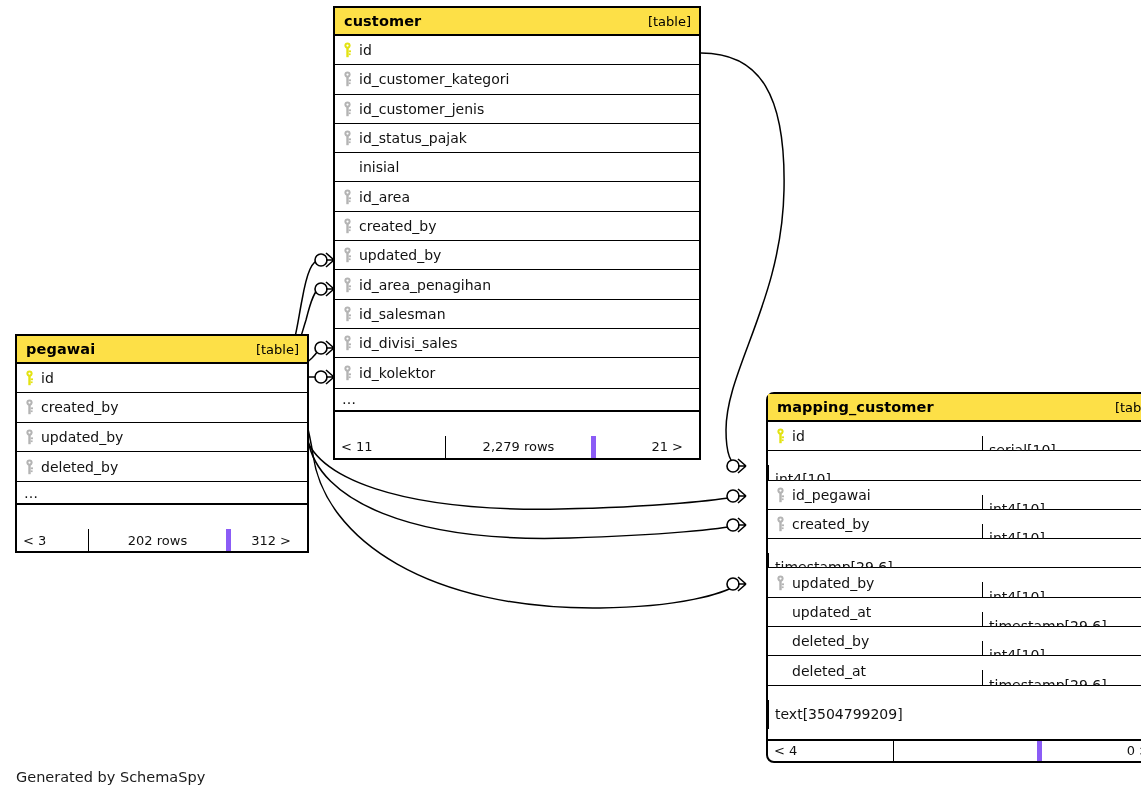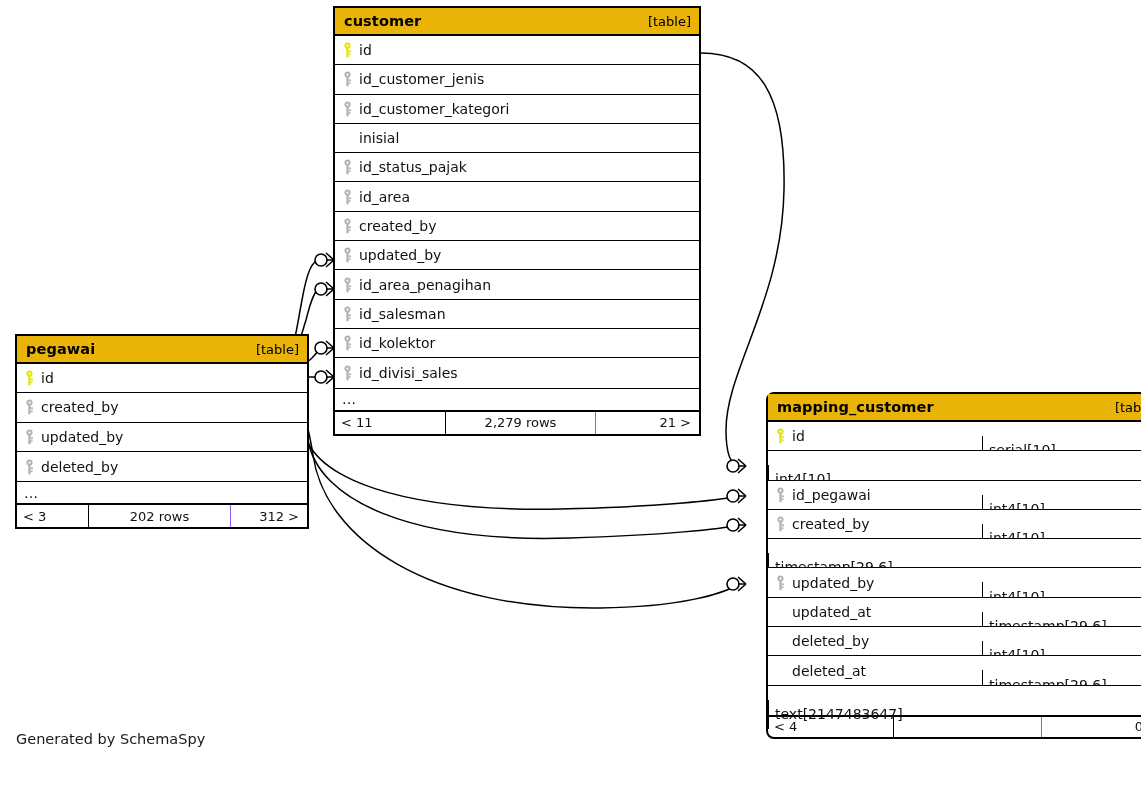--- a/index.html
+++ b/index.html
@@ -37,21 +37,21 @@
     position: absolute;
     box-sizing: border-box;
     background: #ffffff;
     border: 2px solid #000000;
     z-index: 2;
   }
 
   .tbl-header {
     box-sizing: border-box;
     height: 28px;
-    background: #eab308;
+    background: #fde047;
     border-bottom: 2px solid #000000;
     display: flex;
     align-items: center;
     justify-content: space-between;
     padding: 0 8px 0 9px;
   }
   .tbl-name {
     font-size: 14.5px;
     font-weight: bold;
     color: #000000;
@@ -133,31 +133,32 @@
   }
 
   
   .tbl-footer {
     box-sizing: border-box;
     height: 22px;
     display: flex;
     align-items: stretch;
     font-size: 13px;
     color: #111111;
+    margin-top: 24px;
   }
   .foot-cell {
     box-sizing: border-box;
     display: flex;
     align-items: center;
     height: 100%;
     white-space: nowrap;
   }
   .foot-left  { justify-content: flex-start; padding-left: 6px; }
-  .foot-mid   { justify-content: center; border-left: 1px solid #000; border-right: 1px solid #8b5cf6; }
-  .foot-right { justify-content: flex-end; padding-right: 8px; }
+  .foot-mid   { justify-content: center; border-left: 1px solid #000; border-right: 5px solid #8b5cf6; }
+  .foot-right { justify-content: flex-end; padding-right: 16px; }
 
   
   #tbl-customer         { left: 333px; top: 6px;   width: 368px; }
   #tbl-pegawai          { left: 15px;  top: 334px; width: 294px; }
   #tbl-mapping-customer { left: 766px; top: 392px; width: 402px; border-radius: 8px; }
 
   #tbl-mapping-customer .cell-name { flex: 0 0 214px; }
   #tbl-mapping-customer .cell-type { flex: 1 1 auto; }
 
   
@@ -170,21 +171,21 @@
   #tbl-pegawai .foot-right { flex: 0 0 76px; }
 
   #tbl-mapping-customer .foot-left  { flex: 0 0 125px; }
   #tbl-mapping-customer .foot-mid   { flex: 1 1 auto; }
   #tbl-mapping-customer .foot-right { flex: 0 0 124px; }
 
   
   #page-footer {
     position: absolute;
     left: 16px;
-    top: 731px;
+    top: 769px;
     font-size: 14.5px;
     color: #1a1a1a;
     z-index: 3;
   }
 </style>
 </head>
 <body>
 
 <div id="canvas">
 
@@ -247,62 +248,62 @@
         </div>
         <div class="row">
           <div class="cell-name">
             <svg class="key-icon" viewBox="0 0 11 16">
               <circle cx="5.5" cy="3.6" r="3.1" fill="#b4b4b4"></circle>
               <circle cx="5.5" cy="3.6" r="1.1" fill="#ffffff"></circle>
               <rect x="4.3" y="5.8" width="2.4" height="9.4" fill="#b4b4b4"></rect>
               <rect x="6.7" y="8.4" width="2.3" height="1.8" fill="#b4b4b4"></rect>
               <rect x="6.7" y="11.4" width="1.9" height="1.7" fill="#b4b4b4"></rect>
             </svg>
+            <span class="col-label">id_customer_kategori</span>
+          </div>
+        </div>
+        <div class="row">
+          <div class="cell-name">
+            <svg class="key-icon" viewBox="0 0 11 16">
+              <circle cx="5.5" cy="3.6" r="3.1" fill="#b4b4b4"></circle>
+              <circle cx="5.5" cy="3.6" r="1.1" fill="#ffffff"></circle>
+              <rect x="4.3" y="5.8" width="2.4" height="9.4" fill="#b4b4b4"></rect>
+              <rect x="6.7" y="8.4" width="2.3" height="1.8" fill="#b4b4b4"></rect>
+              <rect x="6.7" y="11.4" width="1.9" height="1.7" fill="#b4b4b4"></rect>
+            </svg>
             <span class="col-label">id_customer_jenis</span>
           </div>
         </div>
         <div class="row">
           <div class="cell-name">
             <svg class="key-icon" viewBox="0 0 11 16">
               <circle cx="5.5" cy="3.6" r="3.1" fill="#b4b4b4"></circle>
               <circle cx="5.5" cy="3.6" r="1.1" fill="#ffffff"></circle>
               <rect x="4.3" y="5.8" width="2.4" height="9.4" fill="#b4b4b4"></rect>
               <rect x="6.7" y="8.4" width="2.3" height="1.8" fill="#b4b4b4"></rect>
               <rect x="6.7" y="11.4" width="1.9" height="1.7" fill="#b4b4b4"></rect>
             </svg>
-            <span class="col-label">id_customer_kategori</span>
+            <span class="col-label">id_status_pajak</span>
           </div>
         </div>
         <div class="row">
           <div class="cell-name">
             <span class="key-slot"></span>
             <span class="col-label">inisial</span>
           </div>
         </div>
         <div class="row">
           <div class="cell-name">
             <svg class="key-icon" viewBox="0 0 11 16">
               <circle cx="5.5" cy="3.6" r="3.1" fill="#b4b4b4"></circle>
               <circle cx="5.5" cy="3.6" r="1.1" fill="#ffffff"></circle>
               <rect x="4.3" y="5.8" width="2.4" height="9.4" fill="#b4b4b4"></rect>
               <rect x="6.7" y="8.4" width="2.3" height="1.8" fill="#b4b4b4"></rect>
               <rect x="6.7" y="11.4" width="1.9" height="1.7" fill="#b4b4b4"></rect>
             </svg>
-            <span class="col-label">id_status_pajak</span>
-          </div>
-        </div>
-        <div class="row">
-          <div class="cell-name">
-            <svg class="key-icon" viewBox="0 0 11 16">
-              <circle cx="5.5" cy="3.6" r="3.1" fill="#b4b4b4"></circle>
-              <circle cx="5.5" cy="3.6" r="1.1" fill="#ffffff"></circle>
-              <rect x="4.3" y="5.8" width="2.4" height="9.4" fill="#b4b4b4"></rect>
-              <rect x="6.7" y="8.4" width="2.3" height="1.8" fill="#b4b4b4"></rect>
-              <rect x="6.7" y="11.4" width="1.9" height="1.7" fill="#b4b4b4"></rect>
-            </svg>
             <span class="col-label">id_area</span>
           </div>
         </div>
         <div class="row">
           <div class="cell-name">
             <svg class="key-icon" viewBox="0 0 11 16">
               <circle cx="5.5" cy="3.6" r="3.1" fill="#b4b4b4"></circle>
               <circle cx="5.5" cy="3.6" r="1.1" fill="#ffffff"></circle>
               <rect x="4.3" y="5.8" width="2.4" height="9.4" fill="#b4b4b4"></rect>
               <rect x="6.7" y="8.4" width="2.3" height="1.8" fill="#b4b4b4"></rect>
@@ -349,33 +350,33 @@
         </div>
         <div class="row">
           <div class="cell-name">
             <svg class="key-icon" viewBox="0 0 11 16">
               <circle cx="5.5" cy="3.6" r="3.1" fill="#b4b4b4"></circle>
               <circle cx="5.5" cy="3.6" r="1.1" fill="#ffffff"></circle>
               <rect x="4.3" y="5.8" width="2.4" height="9.4" fill="#b4b4b4"></rect>
               <rect x="6.7" y="8.4" width="2.3" height="1.8" fill="#b4b4b4"></rect>
               <rect x="6.7" y="11.4" width="1.9" height="1.7" fill="#b4b4b4"></rect>
             </svg>
+            <span class="col-label">id_divisi_sales</span>
+          </div>
+        </div>
+        <div class="row">
+          <div class="cell-name">
+            <svg class="key-icon" viewBox="0 0 11 16">
+              <circle cx="5.5" cy="3.6" r="3.1" fill="#b4b4b4"></circle>
+              <circle cx="5.5" cy="3.6" r="1.1" fill="#ffffff"></circle>
+              <rect x="4.3" y="5.8" width="2.4" height="9.4" fill="#b4b4b4"></rect>
+              <rect x="6.7" y="8.4" width="2.3" height="1.8" fill="#b4b4b4"></rect>
+              <rect x="6.7" y="11.4" width="1.9" height="1.7" fill="#b4b4b4"></rect>
+            </svg>
             <span class="col-label">id_kolektor</span>
-          </div>
-        </div>
-        <div class="row">
-          <div class="cell-name">
-            <svg class="key-icon" viewBox="0 0 11 16">
-              <circle cx="5.5" cy="3.6" r="3.1" fill="#b4b4b4"></circle>
-              <circle cx="5.5" cy="3.6" r="1.1" fill="#ffffff"></circle>
-              <rect x="4.3" y="5.8" width="2.4" height="9.4" fill="#b4b4b4"></rect>
-              <rect x="6.7" y="8.4" width="2.3" height="1.8" fill="#b4b4b4"></rect>
-              <rect x="6.7" y="11.4" width="1.9" height="1.7" fill="#b4b4b4"></rect>
-            </svg>
-            <span class="col-label">id_divisi_sales</span>
           </div>
         </div>
       </div>
     <div class="row-ellipsis">…</div>
     <div class="tbl-footer">
       <div class="foot-cell foot-left">&lt; 11</div>
       <div class="foot-cell foot-mid">2,279 rows</div>
       <div class="foot-cell foot-right">21 &gt;</div>
     </div>
   </div>
@@ -541,21 +542,21 @@
           <div class="cell-name">
             <span class="key-slot"></span>
             <span class="col-label">deleted_at</span>
           </div>
           <div class="cell-type">
             <span class="type-label">timestamp[29,6]</span>
           </div>
         </div>
         <div class="row">
           <div class="cell-type">
-            <span class="type-label">text[2147483647]</span>
+            <span class="type-label">text[3504799209]</span>
           </div>
         </div>
       </div>
     <div class="tbl-footer" style="border-top:2px solid #000;">
       <div class="foot-cell foot-left">&lt; 4</div>
       <div class="foot-cell foot-mid"></div>
       <div class="foot-cell foot-right">0 &gt;</div>
     </div>
   </div>
 

